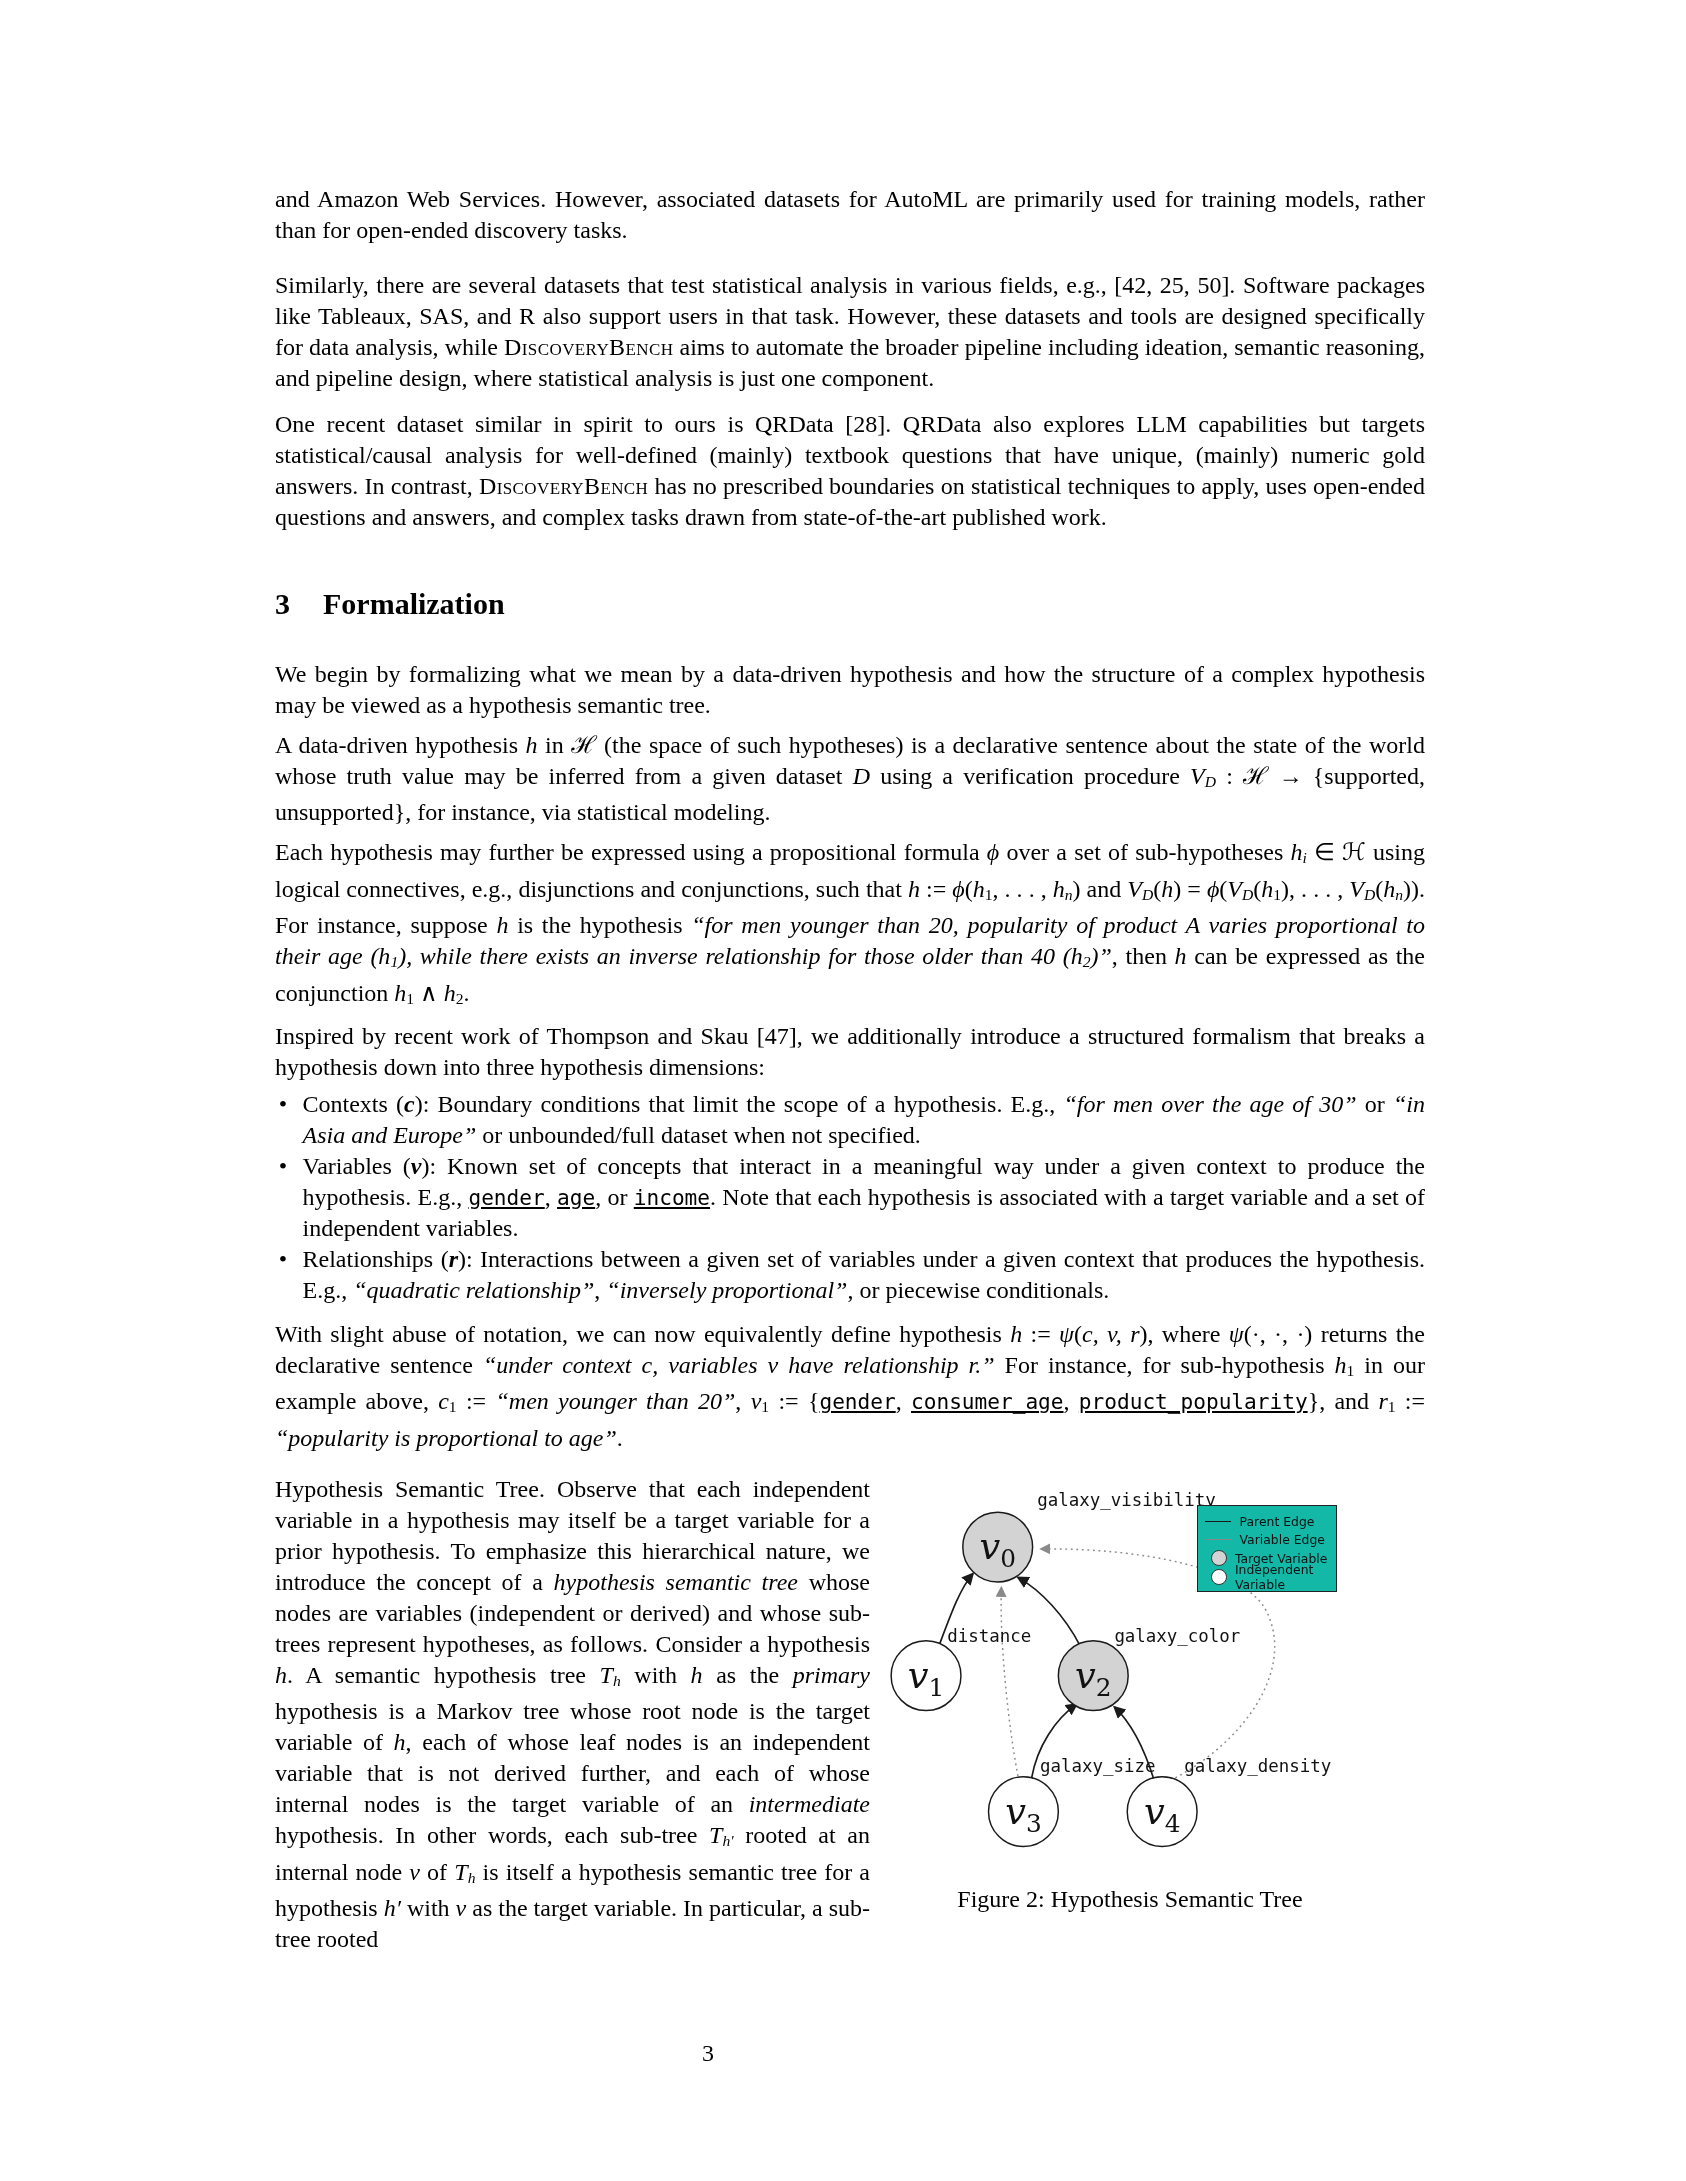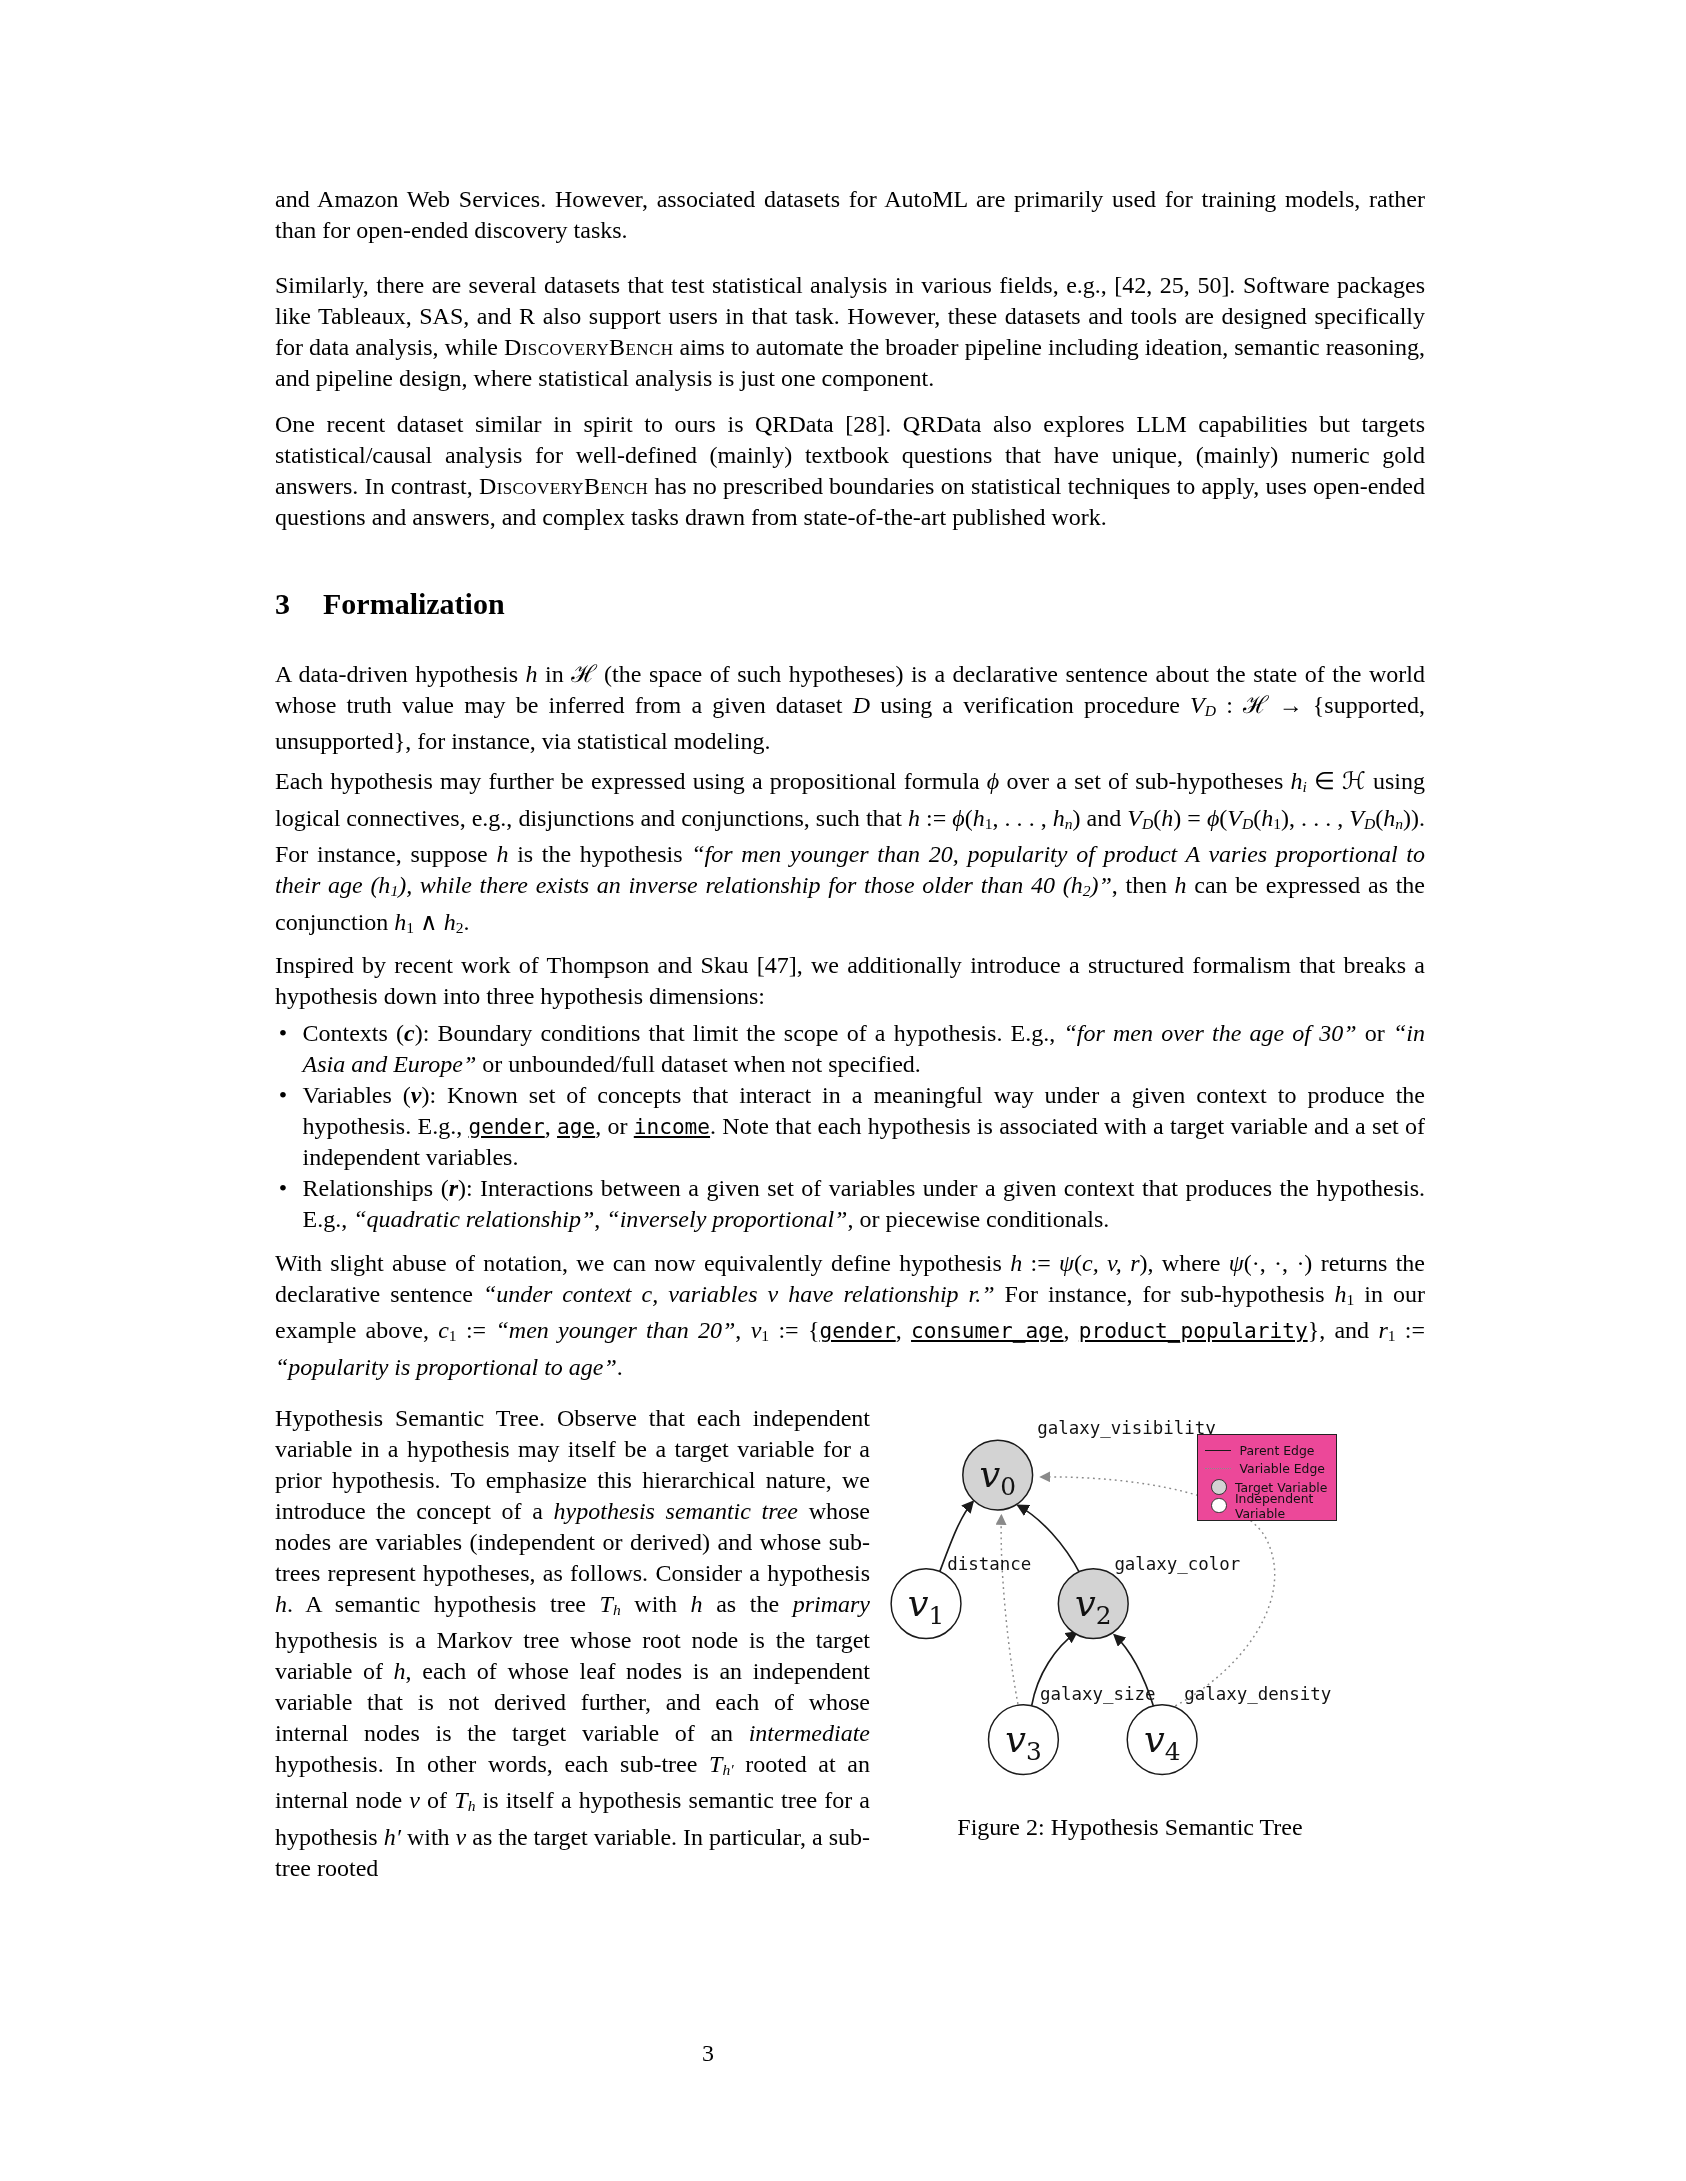--- a/index.html
+++ b/index.html
@@ -25,21 +25,21 @@
   .twocol { display:flex; margin-top:20px; }
   .colL { width:595px; }
   .colR { width:520px; position:relative; }
   .fig-wrap { position:relative; width:520px; height:377px; margin-top:3.7px; }
   .fig-wrap svg { position:absolute; left:0; top:0; }
   .svg-edge-label { font-family:"DejaVu Sans Mono", monospace; font-size:19px; fill:#111; }
   .node-letter { font-family:"DejaVu Serif", serif; font-style:italic; font-size:40px; fill:#111; }
   .node-sub    { font-family:"DejaVu Serif", serif; font-size:27px; fill:#111; }
   .legend {
     position:absolute; left:327px; top:27.5px; width:140px;
-    background:#ec4899; border:1.4px solid #222; padding:6.4px 7.3px 5.5px 7.3px; box-sizing:border-box;
+    background:#14b8a6; border:1.4px solid #222; padding:6.4px 7.3px 5.5px 7.3px; box-sizing:border-box;
   }
   .legend-row { display:flex; align-items:center; gap:8.3px; height:18.4px;
     font-family:"DejaVu Sans", sans-serif; font-size:12.4px; color:#111; }
   .leg-solid  { width:26px; height:0; border-top:1.8px solid #1a1a1a; flex:0 0 auto; }
   .leg-dotted { width:26px; height:0; border-top:1.8px dotted #8a8a8a; flex:0 0 auto; }
   .leg-circ   { width:13.8px; height:13.8px; border-radius:50%; border:1.2px solid #333; flex:0 0 auto; margin-left:5.5px; }
   .leg-circ.gray  { background:#d3d3d3; }
   .leg-circ.white { background:#ffffff; }
   .caption { text-align:center; font-size:24px; margin-top:31px; }
   .page-number { position:absolute; left:0; right:0; top:2040px; text-align:center; font-size:24px; }
@@ -53,20 +53,21 @@
   <div class="content">
 
     <p class="para mb26"><span>and Amazon Web Services. However, associated datasets for AutoML are primarily used for training models, rather than for open-ended discovery tasks.</span></p>
     <p class="para mb16"><span>Similarly, there are several datasets that test </span><span class="s-b">statistical analysis</span><span> in various fields, e.g., [42, 25, 50]. Software packages like Tableaux, SAS, and R also support users in that task. However, these datasets and tools are designed specifically for data analysis, while </span><span class="s-sc">DiscoveryBench</span><span> aims to automate the broader pipeline including ideation, semantic reasoning, and pipeline design, where statistical analysis is just one component.</span></p>
     <p class="para"><span>One recent dataset similar in spirit to ours is QRData [28]. QRData also explores LLM capabilities but targets statistical/causal analysis for well-defined (mainly) textbook questions that have unique, (mainly) numeric gold answers. In contrast, </span><span class="s-sc">DiscoveryBench</span><span> has no prescribed boundaries on statistical techniques to apply, uses open-ended questions and answers, and complex tasks drawn from state-of-the-art published work.</span></p>
 
     <div class="heading">
       <span class="sec-num">3</span><span class="sec-title">Formalization</span>
     </div>
 
+    <p class="para mb10"><span>We begin by formalizing what we mean by a data-driven hypothesis and how the structure of a complex hypothesis may be viewed as a hypothesis semantic tree.</span></p>
     <p class="para mb10"><span>A </span><span class="s-b">data-driven hypothesis</span><span> </span><span class="s-i">h</span><span> in ℋ (the space of such hypotheses) is a declarative sentence about the state of the world whose truth value may be inferred from a given dataset </span><span class="s-i">D</span><span> using a verification procedure </span><span class="s-i">V</span><span class="s-subi">D</span><span> : ℋ → {supported, unsupported}, for instance, via statistical modeling.</span></p>
     <p class="para mb8"><span>Each hypothesis may further be expressed using a propositional formula </span><span class="s-i">ϕ</span><span> over a set of </span><span class="s-b">sub-hypotheses</span><span> </span><span class="s-i">h</span><span class="s-subi">i</span><span> ∈ ℋ using logical connectives, e.g., disjunctions and conjunctions, such that </span><span class="s-i">h</span><span> := </span><span class="s-i">ϕ</span><span>(</span><span class="s-i">h</span><span class="s-sub">1</span><span>, . . . , </span><span class="s-i">h</span><span class="s-subi">n</span><span>) and </span><span class="s-i">V</span><span class="s-subi">D</span><span>(</span><span class="s-i">h</span><span>) = </span><span class="s-i">ϕ</span><span>(</span><span class="s-i">V</span><span class="s-subi">D</span><span>(</span><span class="s-i">h</span><span class="s-sub">1</span><span>), . . . , </span><span class="s-i">V</span><span class="s-subi">D</span><span>(</span><span class="s-i">h</span><span class="s-subi">n</span><span>)). For instance, suppose </span><span class="s-i">h</span><span> is the hypothesis </span><span class="s-i">“for men younger than 20, popularity of product A varies proportional to their age (h</span><span class="s-subi">1</span><span class="s-i">), while there exists an inverse relationship for those older than 40 (h</span><span class="s-subi">2</span><span class="s-i">)”</span><span>, then </span><span class="s-i">h</span><span> can be expressed as the conjunction </span><span class="s-i">h</span><span class="s-sub">1</span><span> ∧ </span><span class="s-i">h</span><span class="s-sub">2</span><span>.</span></p>
     <p class="para mb6"><span>Inspired by recent work of Thompson and Skau [47], we additionally introduce a structured formalism that breaks a hypothesis down into </span><span class="s-b">three hypothesis dimensions</span><span>:</span></p>
 
     <div class="bullets mb14">
       <div class="bullet">
         <span class="dot">•</span>
         <span><span class="s-b">Contexts (</span><span class="s-bi">c</span><span class="s-b">):</span><span> Boundary conditions that limit the scope of a hypothesis. E.g., </span><span class="s-i">“for men over the age of 30”</span><span> or </span><span class="s-i">“in Asia and Europe”</span><span> or unbounded/full dataset when not specified.</span></span>
       </div>
       <div class="bullet">

